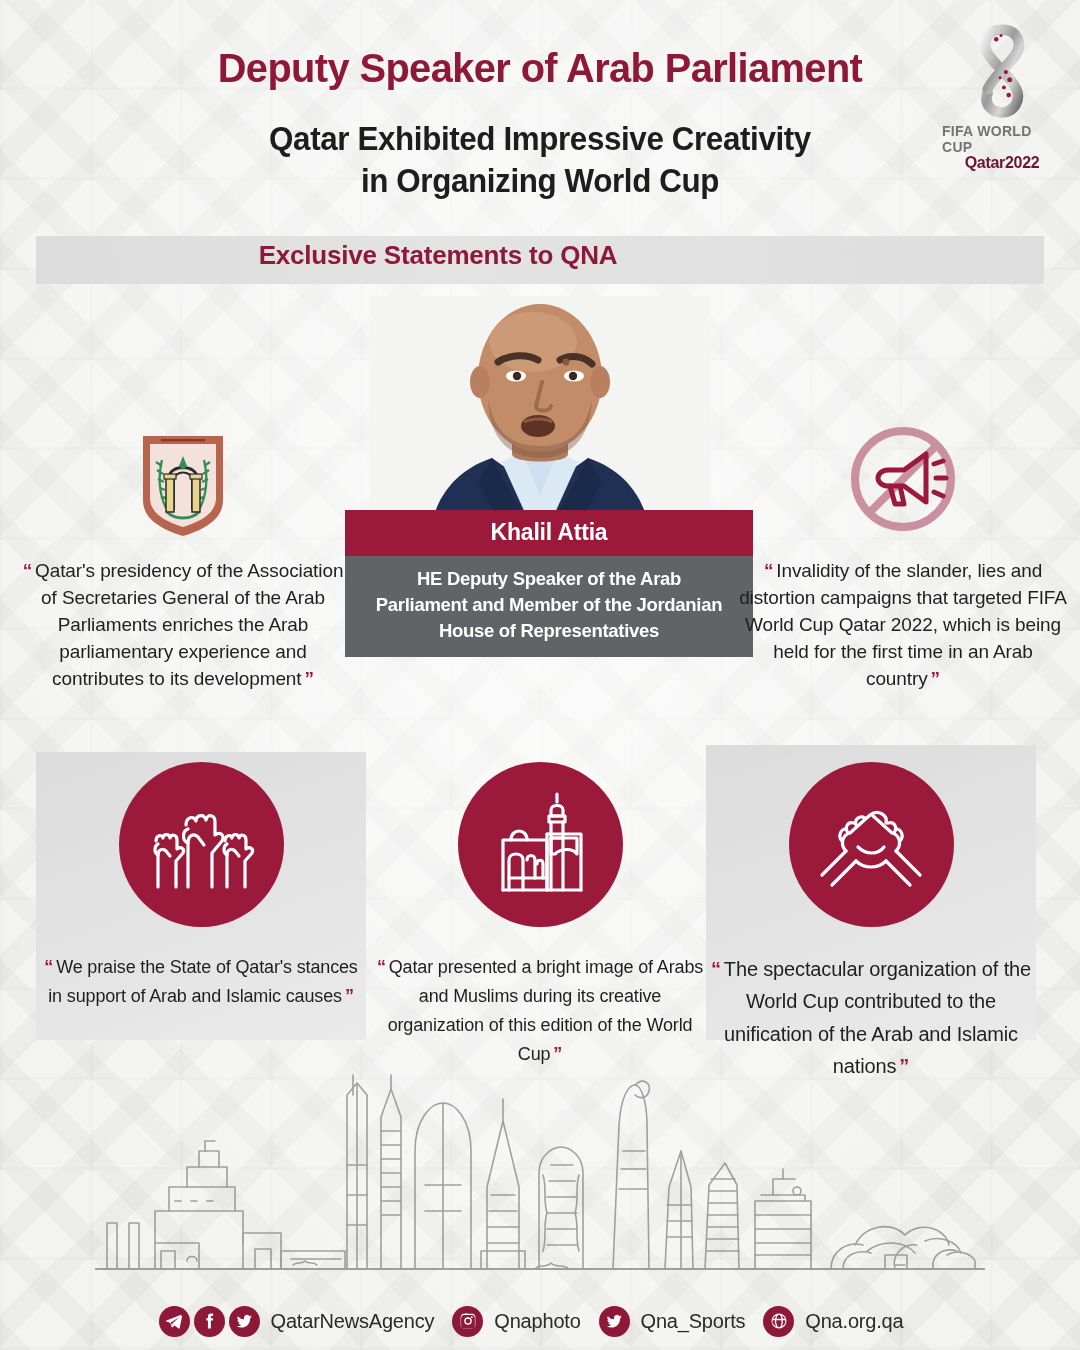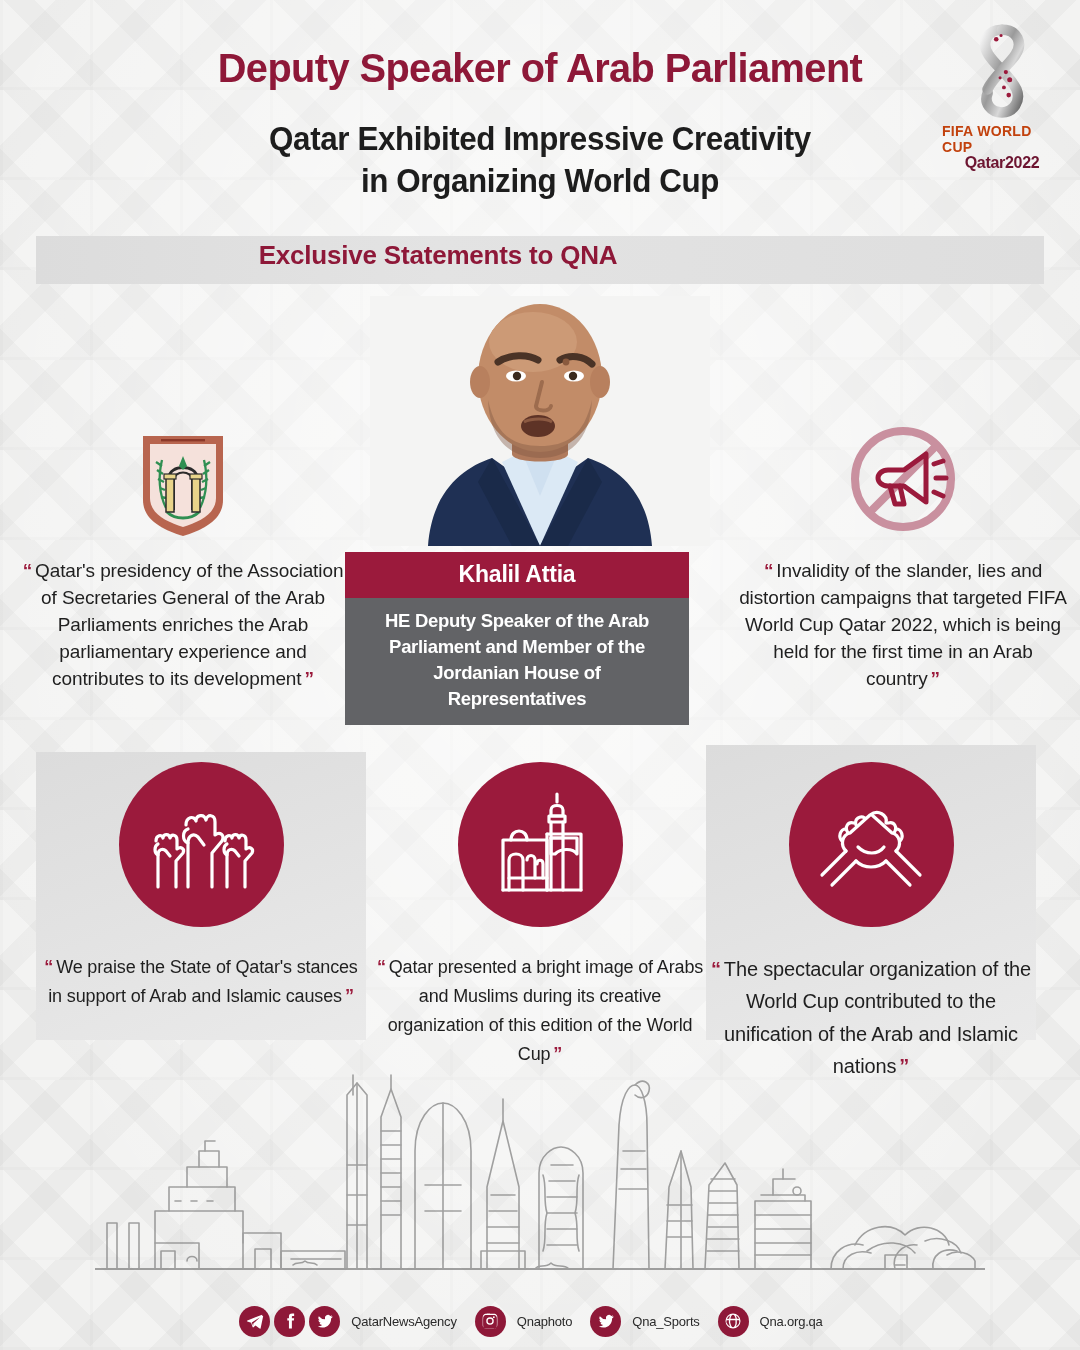--- a/index.html
+++ b/index.html
@@ -32,21 +32,21 @@
 
   #qna-logo{ position:absolute; left:28px; top:28px; width:180px; height:135px;
              display:flex; flex-direction:column; align-items:center; }
   #qna-logo .mark{ width:118px; height:82px; }
   #qna-logo .ar{ font-size:16px; color:#8e1838; direction:rtl; margin-top:3px; letter-spacing:.5px;}
   #qna-logo .en{ font-size:12.5px; color:#8e1838; font-weight:bold; letter-spacing:.6px; margin-top:1px;}
 
   #fifa-logo{ position:absolute; right:18px; top:22px; width:120px; height:150px;
               display:flex; flex-direction:column; align-items:center; }
   #fifa-logo .emblem{ width:80px; height:105px; }
-  #fifa-logo .fifa-line1{ font-size:14px; font-weight:bold; color:#c2410c; letter-spacing:.3px; }
+  #fifa-logo .fifa-line1{ font-size:14px; font-weight:bold; color:#737373; letter-spacing:.3px; }
   #fifa-logo .fifa-line2{ font-size:16px; font-weight:bold; color:#6d1531; letter-spacing:-.3px; margin-top:-1px;}
 
   #title-main{
     position:absolute; left:180px; top:46px; width:720px; text-align:center;
     font-size:41px; font-weight:bold; color:#8e1838;
     letter-spacing:-.6px; line-height:1.1;
     transform:scaleX(.97); transform-origin:50% 50%;
   }
   #title-sub{
     position:absolute; left:160px; top:118px; width:760px; text-align:center;
@@ -60,21 +60,21 @@
     position:absolute; left:36px; top:236px; width:1008px; height:48px;
     background:linear-gradient(90deg,#dcdcdc 0%,#e3e3e3 40%,#dedede 100%);
   }
   #exclusive-text{
     position:absolute; left:0; top:240px; width:876px; text-align:center;
     font-size:26px; font-weight:bold; color:#8e1838; letter-spacing:-.2px;
   }
 
   
   #portrait-wrap{ position:absolute; left:370px; top:296px; width:340px; height:250px; overflow:hidden;}
-  #nameplate{ position:absolute; left:345px; top:552px; width:344px; }
+  #nameplate{ position:absolute; left:345px; top:510px; width:408px; }
   #name-bar{ background:#9b1a3c; color:#fff; text-align:center;
              font-size:23px; font-weight:bold; padding:9px 0 10px; letter-spacing:-.2px;}
   #role-bar{ background:#626366; color:#fff; text-align:center;
              font-size:18.5px; font-weight:bold; line-height:1.4; padding:10px 24px 13px;
              letter-spacing:-.3px;}
 
   
   .side-quote{ position:absolute; width:330px; text-align:center; }
   #quote-left{ left:18px; top:420px; }
   #quote-right{ left:738px; top:420px; }
@@ -101,21 +101,21 @@
 
   
   #skyline{ position:absolute; left:95px; top:1055px; width:890px; height:240px; opacity:.62; }
 
   
   #footer{ position:absolute; left:0; top:1298px; width:1080px; height:46px;
            display:flex; align-items:center; justify-content:center; }
   .soc{ width:31px; height:31px; border-radius:50%; background:#8e1838;
         display:flex; align-items:center; justify-content:center; margin-right:4px; }
   .soc svg{ width:18px; height:18px; fill:#fff; }
-  .handle{ font-size:13px; color:#2a2a2a; margin:0 18px 0 7px; letter-spacing:-.2px;}
+  .handle{ font-size:20px; color:#2a2a2a; margin:0 18px 0 7px; letter-spacing:-.2px;}
   .grp{ display:flex; align-items:center; }
 </style>
 </head>
 <body>
 
 <div id="bg-pattern"></div>
 <div id="bg-vignette"></div>
 
 <div id="page">
 

